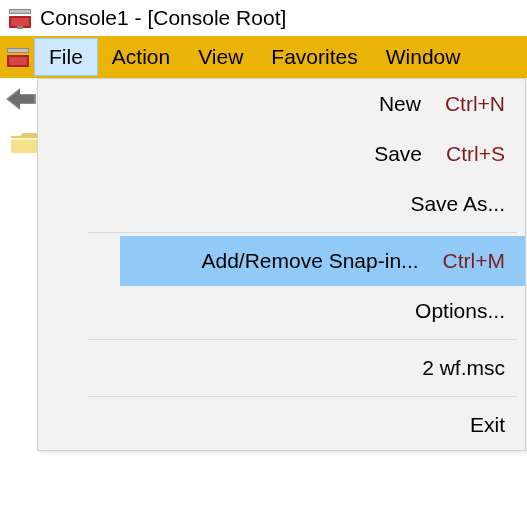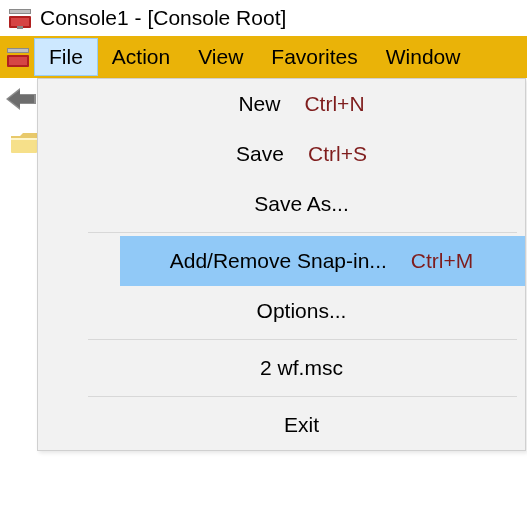--- a/index.html
+++ b/index.html
@@ -83,21 +83,21 @@
       background: #f2f2f2;
       border: 1px solid #d0d0d0;
       box-shadow: 2px 2px 4px rgba(0,0,0,0.1);
     }
     .menu-pad {
       border-left: 42px solid #f2f2f2;
     }
     .dropdown-item {
       display: flex;
       align-items: center;
-      justify-content: center;
+      justify-content: flex-end;
       padding: 13px 20px 13px 18px;
       font-size: 21px;
       color: #000;
       cursor: default;
     }
     .dropdown-item.highlighted {
       background: #91c9f7;
       margin-left: 40px;
     }
     .dropdown-sep {

